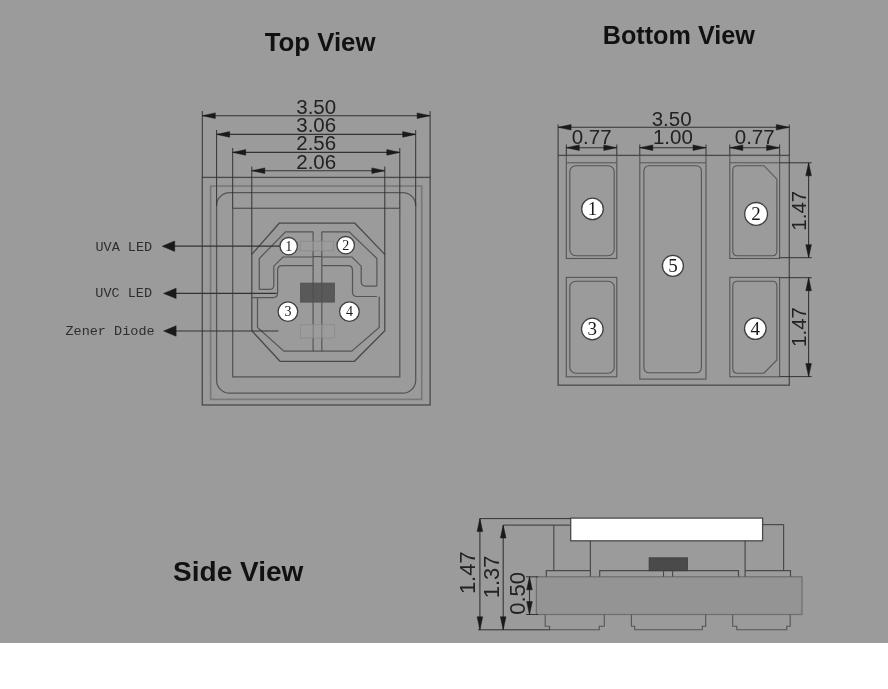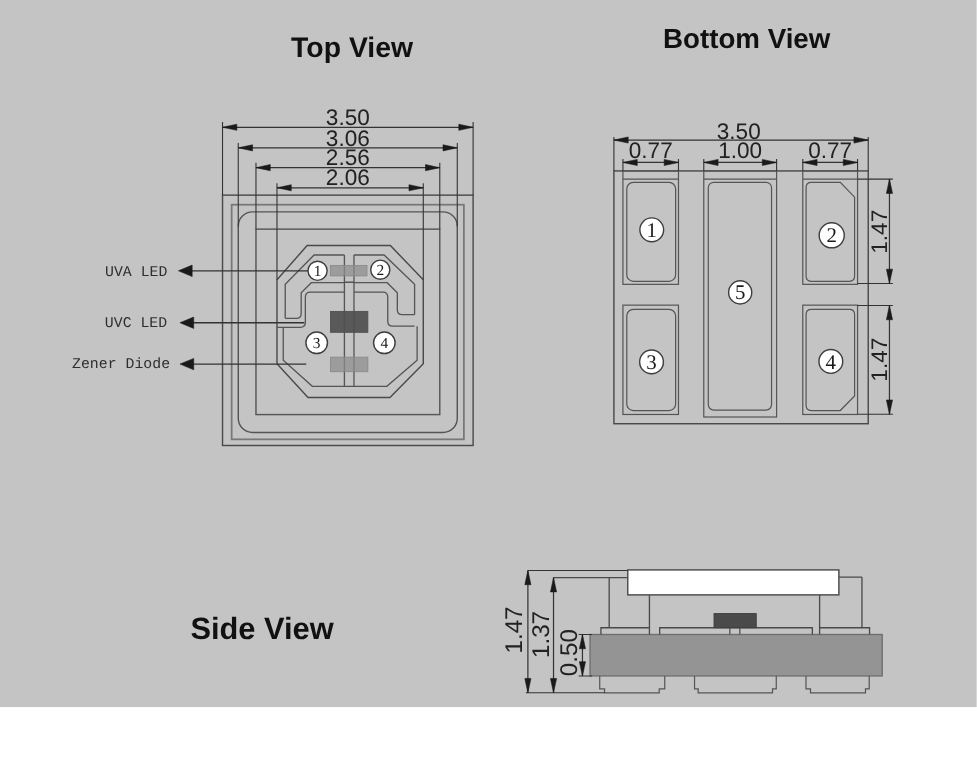--- a/index.html
+++ b/index.html
@@ -1,16 +1,16 @@
 <!DOCTYPE html>
 <html><head>
 <meta charset="utf-8">
 <style>
 html,body{margin:0;padding:0;background:#ffffff;}
-#page{width:888px;height:643px;position:relative;overflow:hidden;background:#7dd3fc;filter:grayscale(1) blur(0.4px);}
+#page{width:888px;height:643px;position:relative;overflow:hidden;background:#22c55e;filter:grayscale(1) blur(0.4px);}
 </style>
 </head>
 <body>
 <div id="page">
 <svg width="888" height="689" viewBox="0 0 888 689">
 <text x="320.1" y="51.4" font-family="Liberation Sans, sans-serif" font-size="25.8" text-anchor="middle" font-weight="bold" fill="#111">Top View</text>
 <text x="678.8" y="43.5" font-family="Liberation Sans, sans-serif" font-size="25.2" text-anchor="middle" font-weight="bold" fill="#111">Bottom View</text>
 <text x="238.2" y="580.6" font-family="Liberation Sans, sans-serif" font-size="28" text-anchor="middle" font-weight="bold" fill="#111">Side View</text>
 <rect x="202.3" y="177.4" width="227.8" height="227.6" stroke="#4a4a4a" stroke-width="1.3" fill="none"></rect>
 <rect x="210.6" y="186.1" width="211.1" height="213.3" stroke="#787878" stroke-width="1.6" fill="none"></rect>

